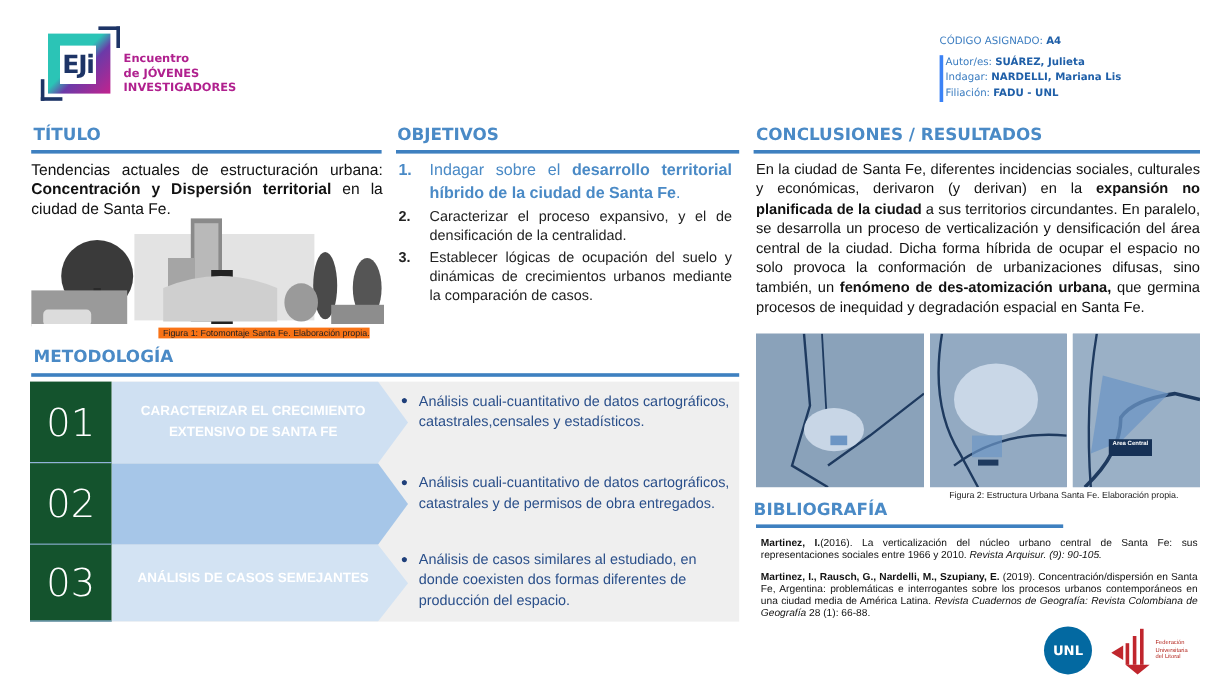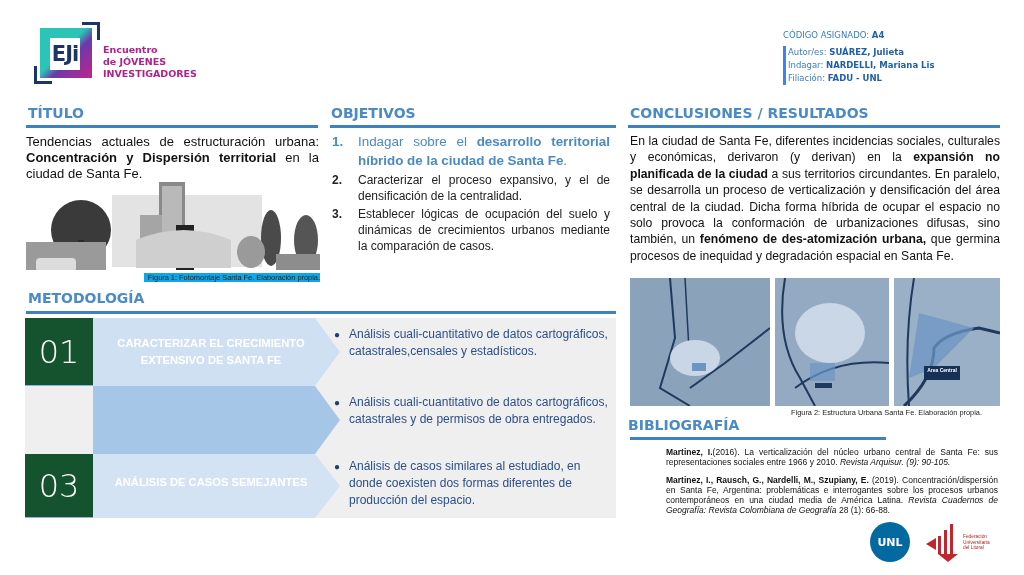--- a/index.html
+++ b/index.html
@@ -47,21 +47,21 @@
   .m-row { position: absolute; left: 25px; width: 591px; }
   .m-num { position: absolute; left: 0; width: 68px; background: #14532d; color: #fff; font-family: "DejaVu Sans", sans-serif; font-weight: 200; font-size: 32px; display: flex; align-items: center; justify-content: center; border-bottom: 1px solid #8fb3da; }
   .m-arrow { position: absolute; left: 68px; width: 247px; }
   .m-arrow svg { position: absolute; left: 0; top: 0; }
   .m-arrow-text { position: absolute; left: 8px; width: 220px; top: 0; bottom: 0; display: flex; align-items: center; justify-content: center; text-align: center; color: #fff; font-weight: bold; font-size: 11.2px; line-height: 17px; }
   .m-bullet { position: absolute; left: 300px; width: 290px; font-size: 12px; line-height: 17px; color: #2a4f8a; display: flex; }
   .m-bullet .dot { width: 24px; flex: none; text-align: center; color: #1f3f7a; font-size: 10px; }
 
   
   .bib { left: 634px; top: 447px; width: 364px; font-size: 8.5px; line-height: 10px; color: #111; text-align: justify; }
-  .bib p { margin-bottom: 8px; margin-left: 32px; }
+  .bib p { margin-bottom: 8px; }
 
   
   .unl { left: 870px; top: 522px; width: 40px; height: 40px; border-radius: 50%; background: #0369a1; color: #fff; font-family: "DejaVu Sans", sans-serif; font-weight: bold; font-size: 11px; display: flex; align-items: center; justify-content: center; }
   .fed { left: 926px; top: 522px; width: 80px; height: 42px; }
   .fed-text { position: absolute; left: 37px; top: 12px; font-size: 4.8px; line-height: 5.5px; color: #b3261e; }
 </style>
 </head>
 <body>
 
 <div class="abs logo-mark">
@@ -104,21 +104,21 @@
     <circle cx="55" cy="50" r="30" fill="#3a3a3a"></circle>
     <rect x="52" y="60" width="6" height="30" fill="#2a2a2a"></rect>
     <rect x="0" y="62" width="80" height="30" fill="#9a9a9a"></rect>
     <rect x="10" y="78" width="40" height="14" rx="4" fill="#dcdcdc"></rect>
     <ellipse cx="245" cy="58" rx="10" ry="28" fill="#4a4a4a"></ellipse>
     <ellipse cx="280" cy="60" rx="12" ry="25" fill="#555"></ellipse>
     <rect x="250" y="74" width="44" height="18" fill="#8d8d8d"></rect>
     <ellipse cx="225" cy="72" rx="14" ry="16" fill="#9a9a9a"></ellipse>
     <rect x="0" y="90" width="294" height="10" fill="#ffffff"></rect>
   </svg>
-  <div class="abs fig-cap" style="right:0;bottom:-2px;background:#0ea5e9;padding-left:4px;">Figura 1: Fotomontaje Santa Fe. Elaboración propia.</div>
+  <div class="abs fig-cap" style="right:12px;bottom:-2px;background:#f97316;padding-left:4px;">Figura 1: Fotomontaje Santa Fe. Elaboración propia.</div>
 </div>
 
 <div class="abs sec-title" style="left:331px;top:105px;">OBJETIVOS</div>
 <div class="abs sec-rule" style="left:330px;top:125px;width:286px;"></div>
 <div class="abs obj-list">
   <div class="obj-item first">
     <span class="obj-num">1.</span>
     <span><span>Indagar sobre el </span><b>desarrollo territorial híbrido de la ciudad de Santa Fe</b><span>.</span></span>
   </div>
   <div class="obj-item">
@@ -181,20 +181,21 @@
       </svg>
     <div class="m-arrow-text">CARACTERIZAR EL CRECIMIENTO EXTENSIVO DE SANTA FE</div>
   </div>
   <div class="m-bullet" style="top:8px;">
     <span class="dot">●</span>
       <span>Análisis cuali-cuantitativo de datos cartográficos, catastrales,censales y estadísticos.</span>
   </div>
 </div>
 
 <div class="m-row" style="top:386px;height:68px;">
+  <div class="m-num" style="top:0;height:68px;">02</div>
   <div class="m-arrow" style="top:0;height:68px;">
     <svg width="247" height="68">
         <polygon points="0,0 222,0 247,34 222,68 0,68" fill="#a6c6e8"></polygon>
       </svg>
   </div>
   <div class="m-bullet" style="top:8px;">
     <span class="dot">●</span>
       <span>Análisis cuali-cuantitativo de datos cartográficos, catastrales y de permisos de obra entregados.</span>
   </div>
 </div>

